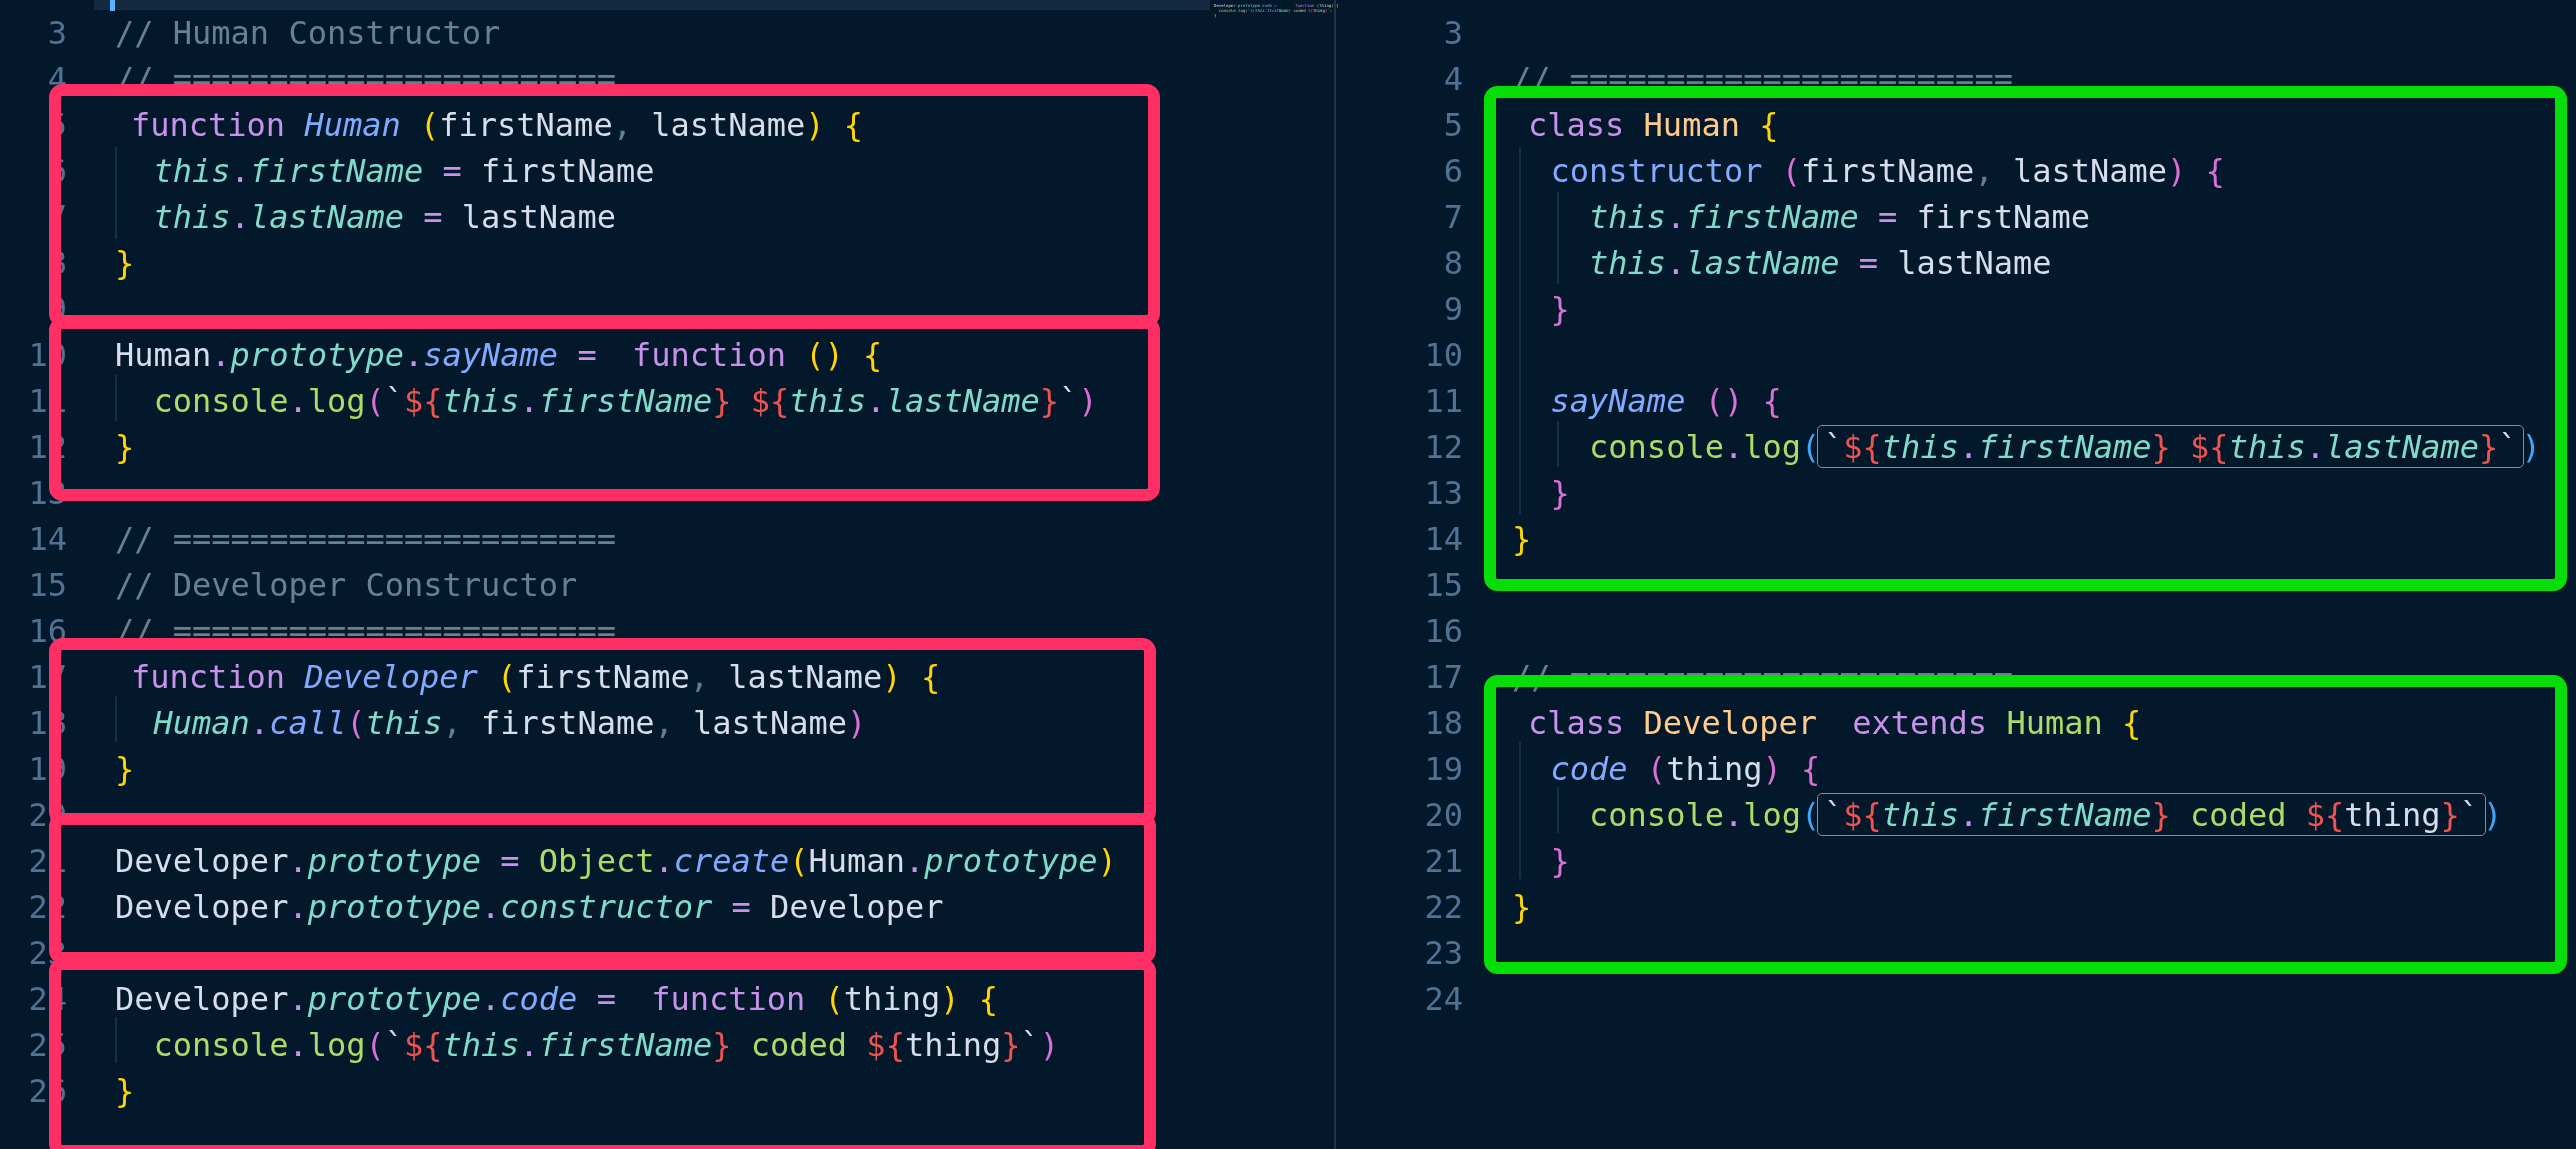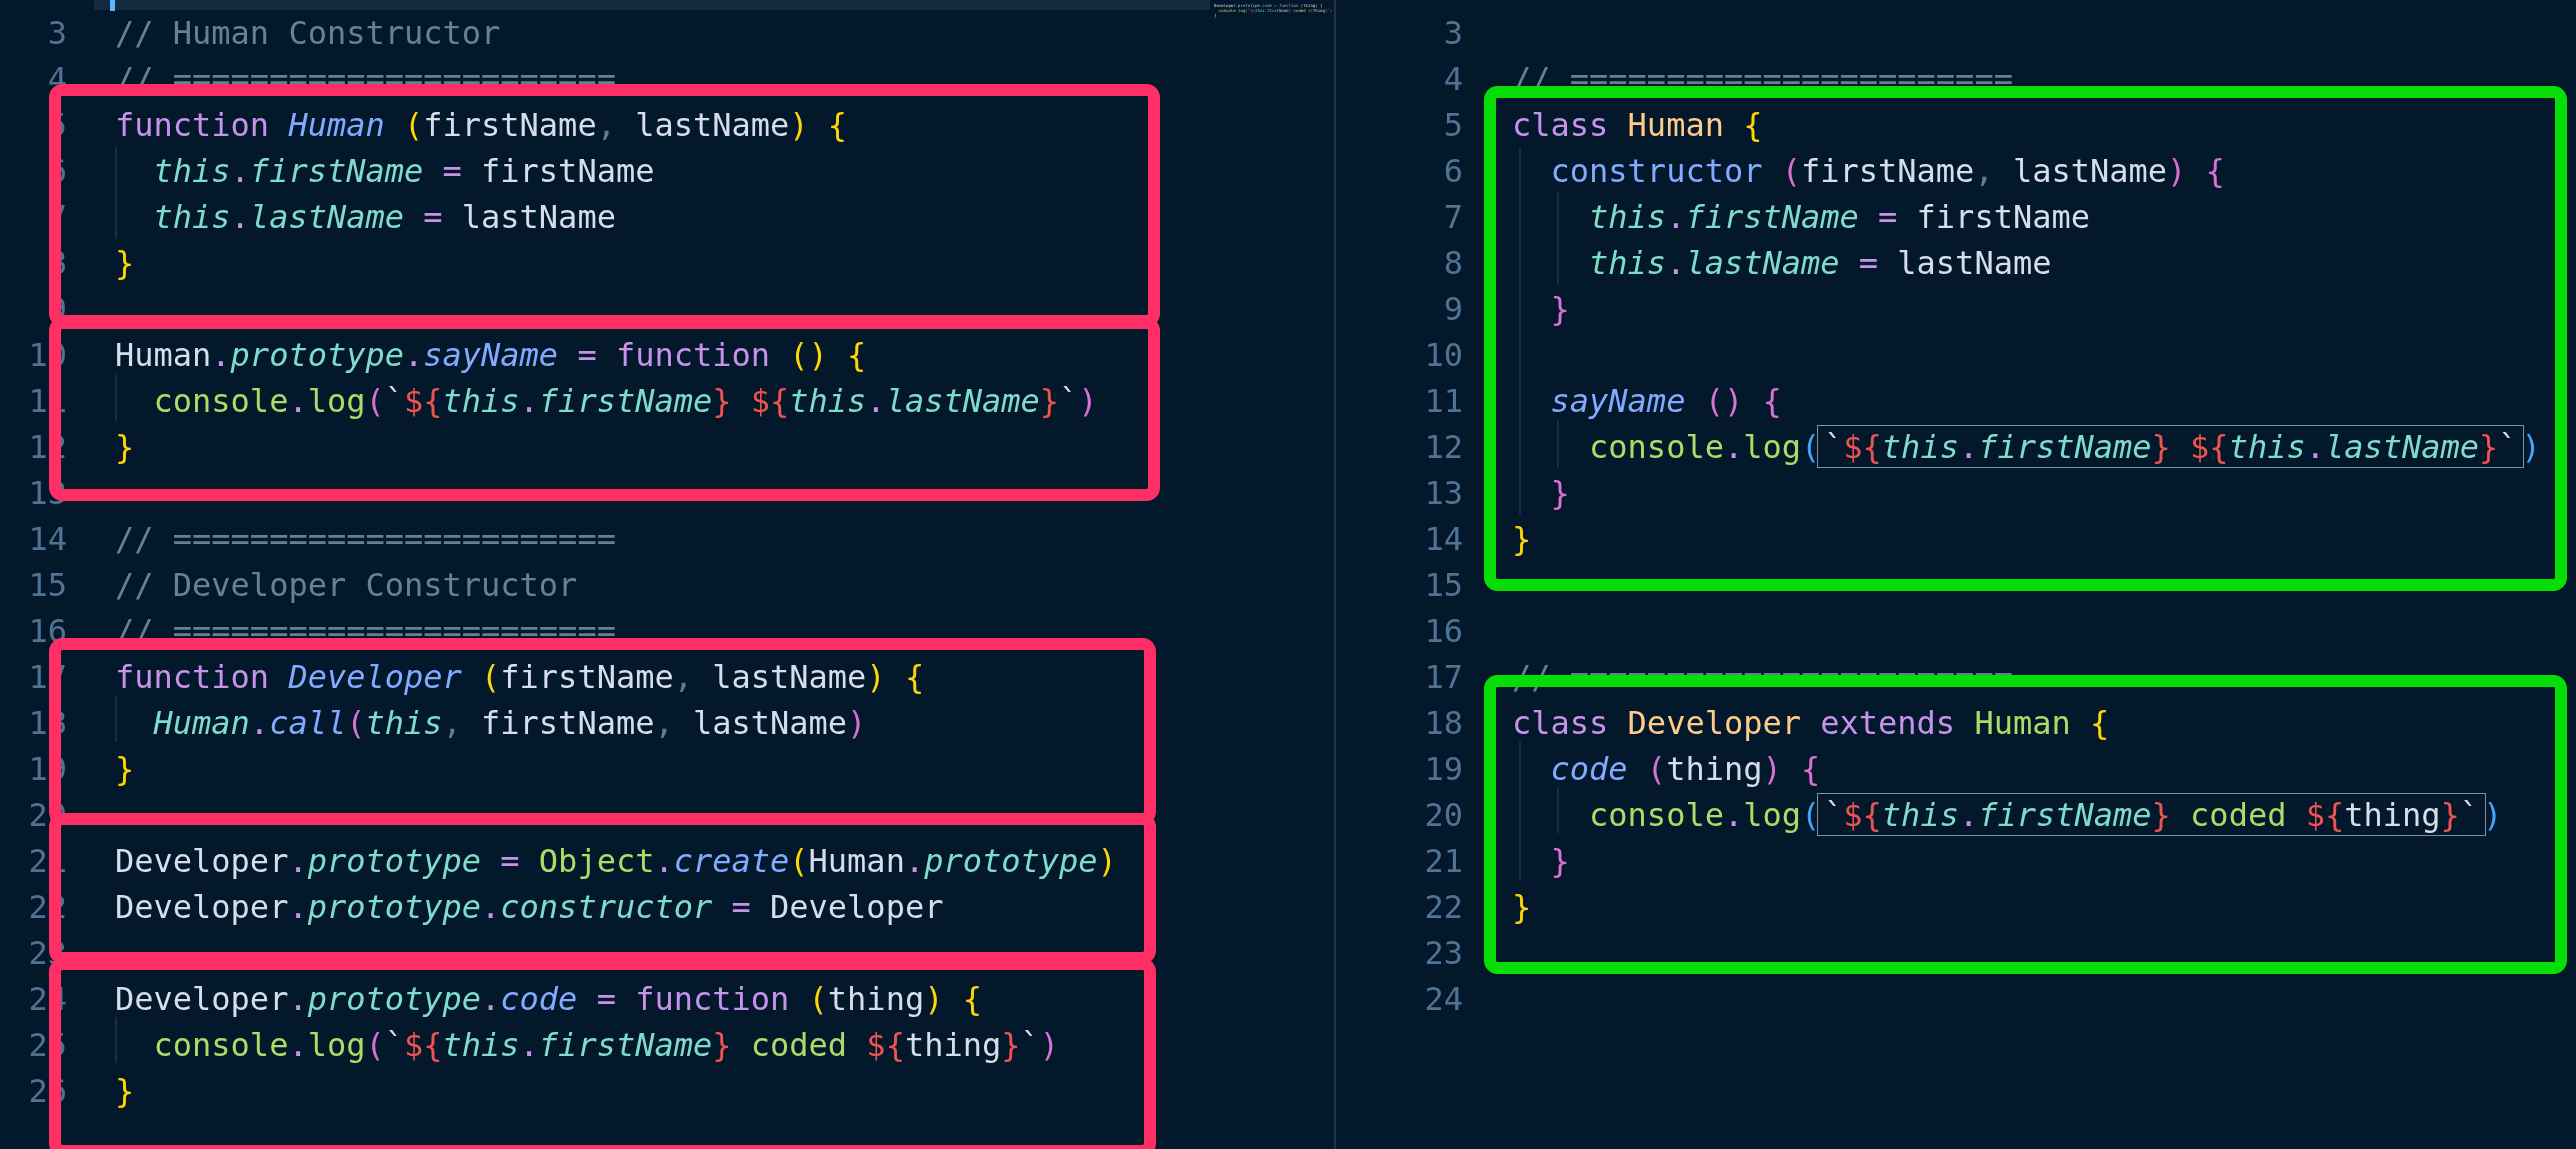--- a/index.html
+++ b/index.html
@@ -15,39 +15,39 @@
   .line{display:flex;height:46px;line-height:46px;font-size:32px;white-space:pre;}
   .ln{flex:none;text-align:right;color:var(--line_number,#507394);}
   #pane-left .ln{width:67px;}
   #pane-left .lc{padding-left:48px;}
   #pane-right .ln{width:127px;}
   #pane-right .lc{padding-left:49px;}
   .lc{white-space:pre;}
 
   
   .tk-cm{color:var(--comment,#67828f);}
-  .tk-kw{color:var(--keyword,#c792ea);}
+  .tk-kw{color:var(--keyword,#c792ea);margin-left:16px;}
   .tk-fn{color:var(--function_name,#82aaff);font-style:italic;}
   .tk-fnu{color:var(--function_name,#82aaff);}
   .tk-cls{color:var(--class_name,#ffcb8b);}
   .tk-grn{color:var(--string_green,#addb67);}
   .tk-th{color:var(--teal,#7fdbca);font-style:italic;}
   .tk-thi{color:var(--teal,#7fdbca);font-style:italic;}
   .tk-id{color:var(--foreground,#d6deeb);}
   .tk-op{color:var(--operator,#c792ea);}
   .tk-com{color:var(--punctuation,#5f7e97);}
   .tk-b1{color:var(--bracket_yellow,#ffd602);}
   .tk-b2{color:var(--bracket_pink,#da70d6);}
   .tk-b3{color:var(--bracket_blue,#42a5f5);}
   .tk-red{color:var(--template_punctuation,#ef5350);}
   .tk-str{color:var(--foreground,#d6deeb);}
 
   .tlbox{
     border:1.9px solid var(--template_outline,#7e8f9d);
-    border-radius:0;padding:1.9px 5.7px;margin:0 -2.9px;
+    border-radius:5px;padding:1.9px 5.7px;margin:0 -2.9px;
   }
 
   
   .hl{position:absolute;border-radius:13.4px;z-index:6;pointer-events:none;}
   .hl.pink{border:12.4px solid var(--annotation_pink,#ff2f66);}
   .hl.green{border:12.4px solid var(--annotation_green,#07dd07);}
 
   
   .split{position:absolute;left:1334px;top:0;width:1.9px;height:1149px;background:#1f3449;z-index:4;}
   .curline{position:absolute;left:94px;top:0;width:1116px;height:9.6px;background:#142a40;}

